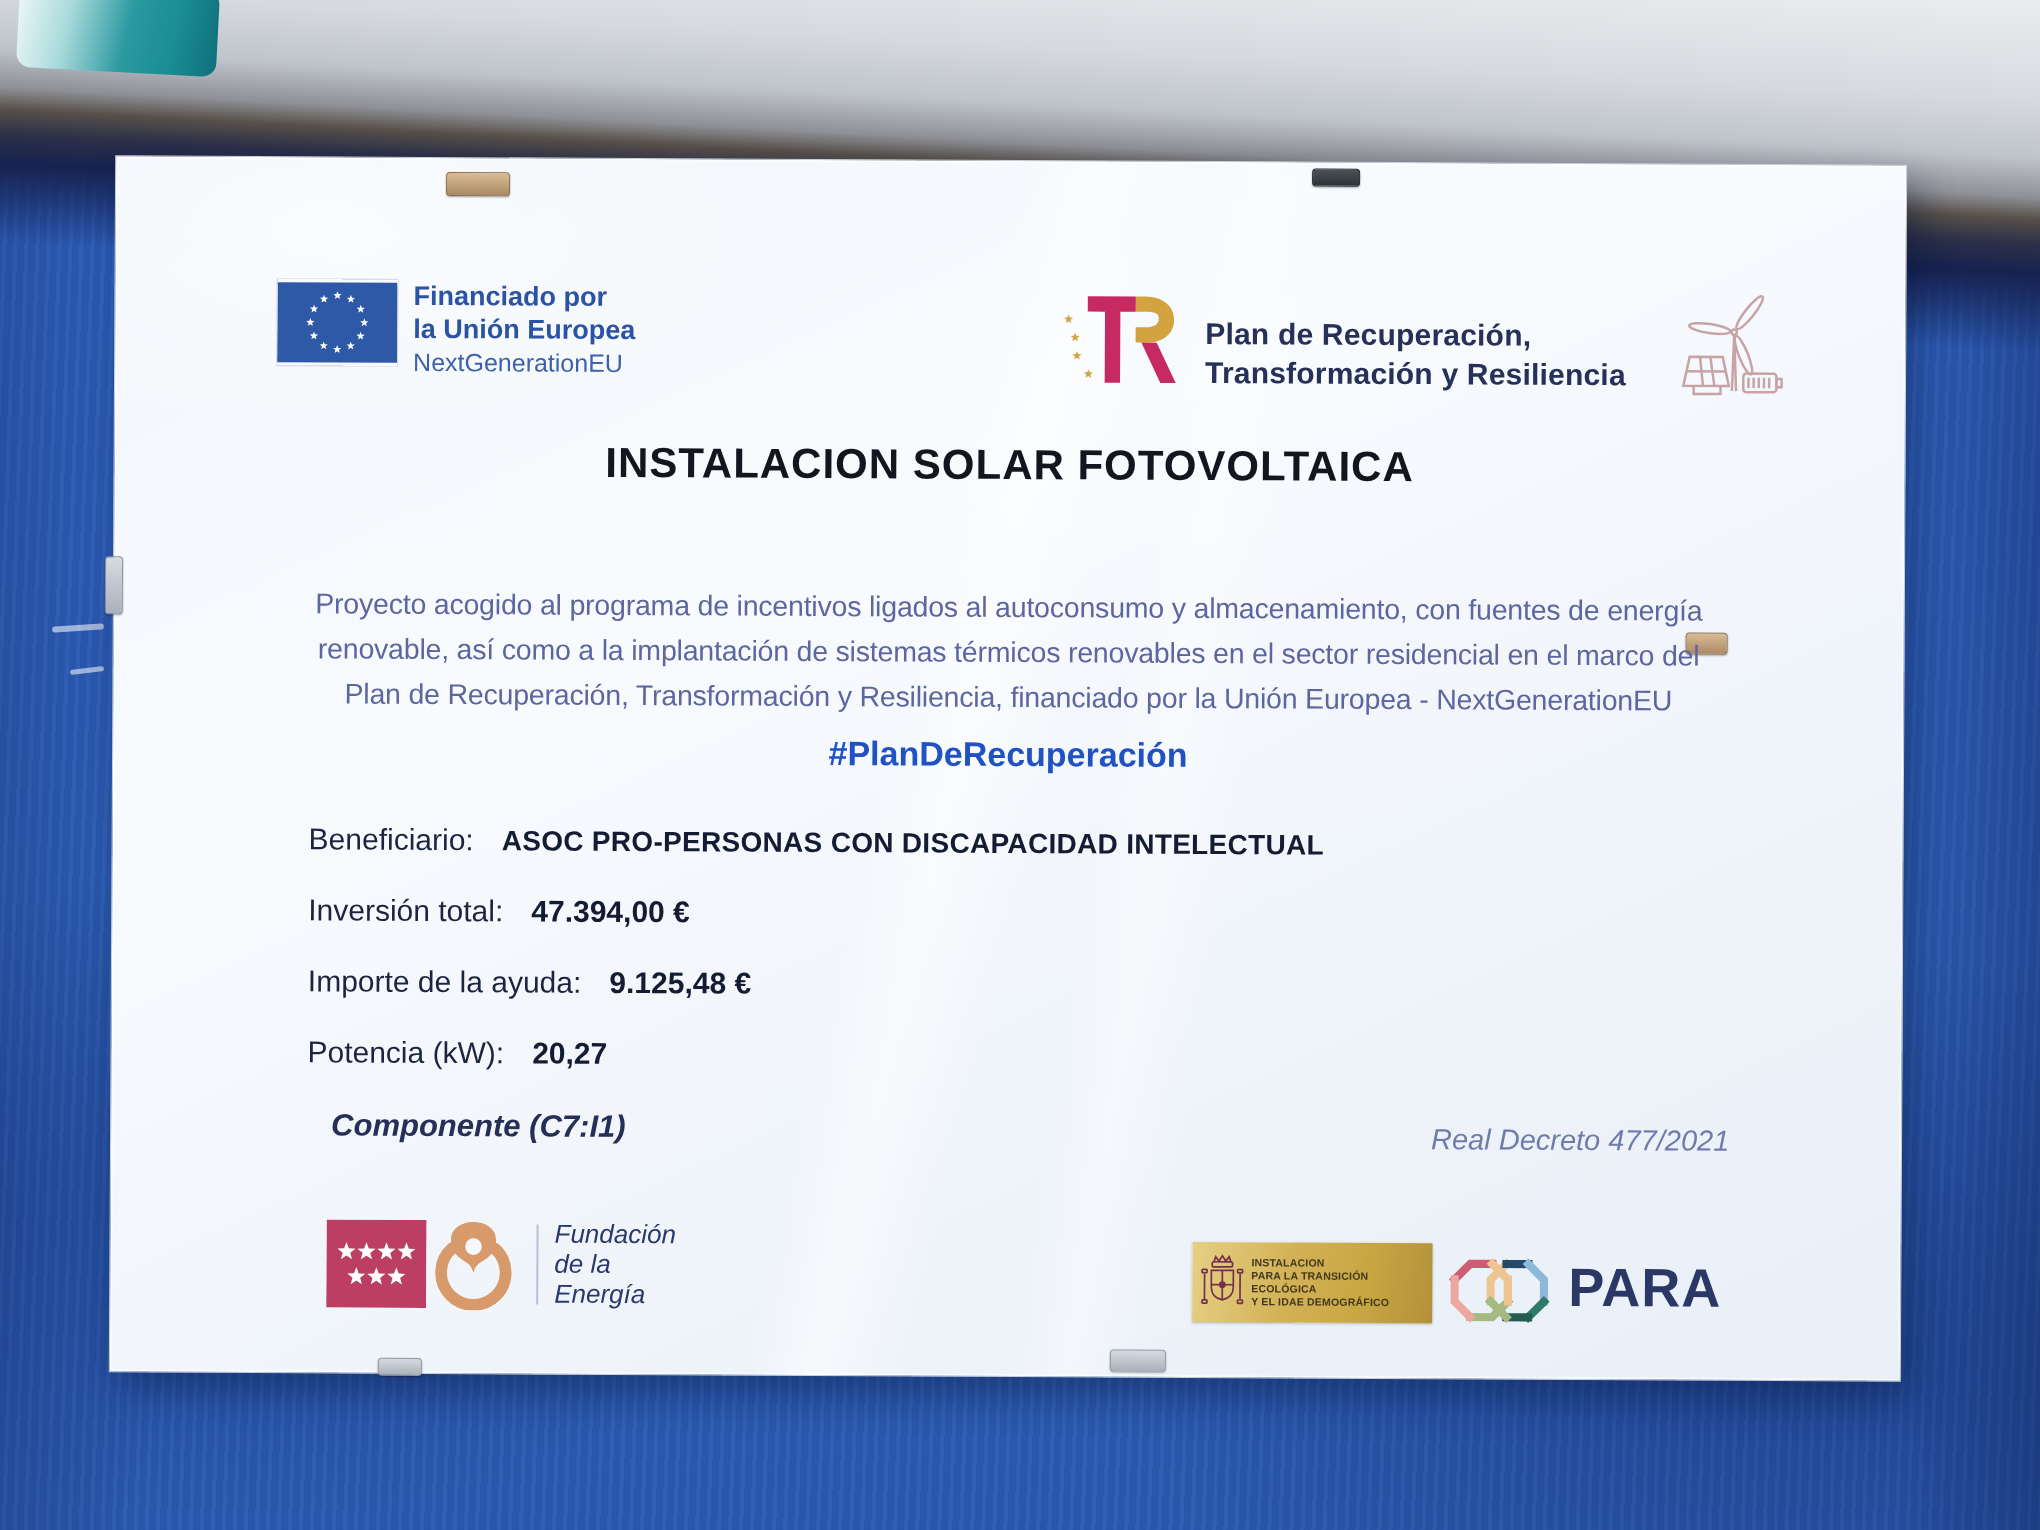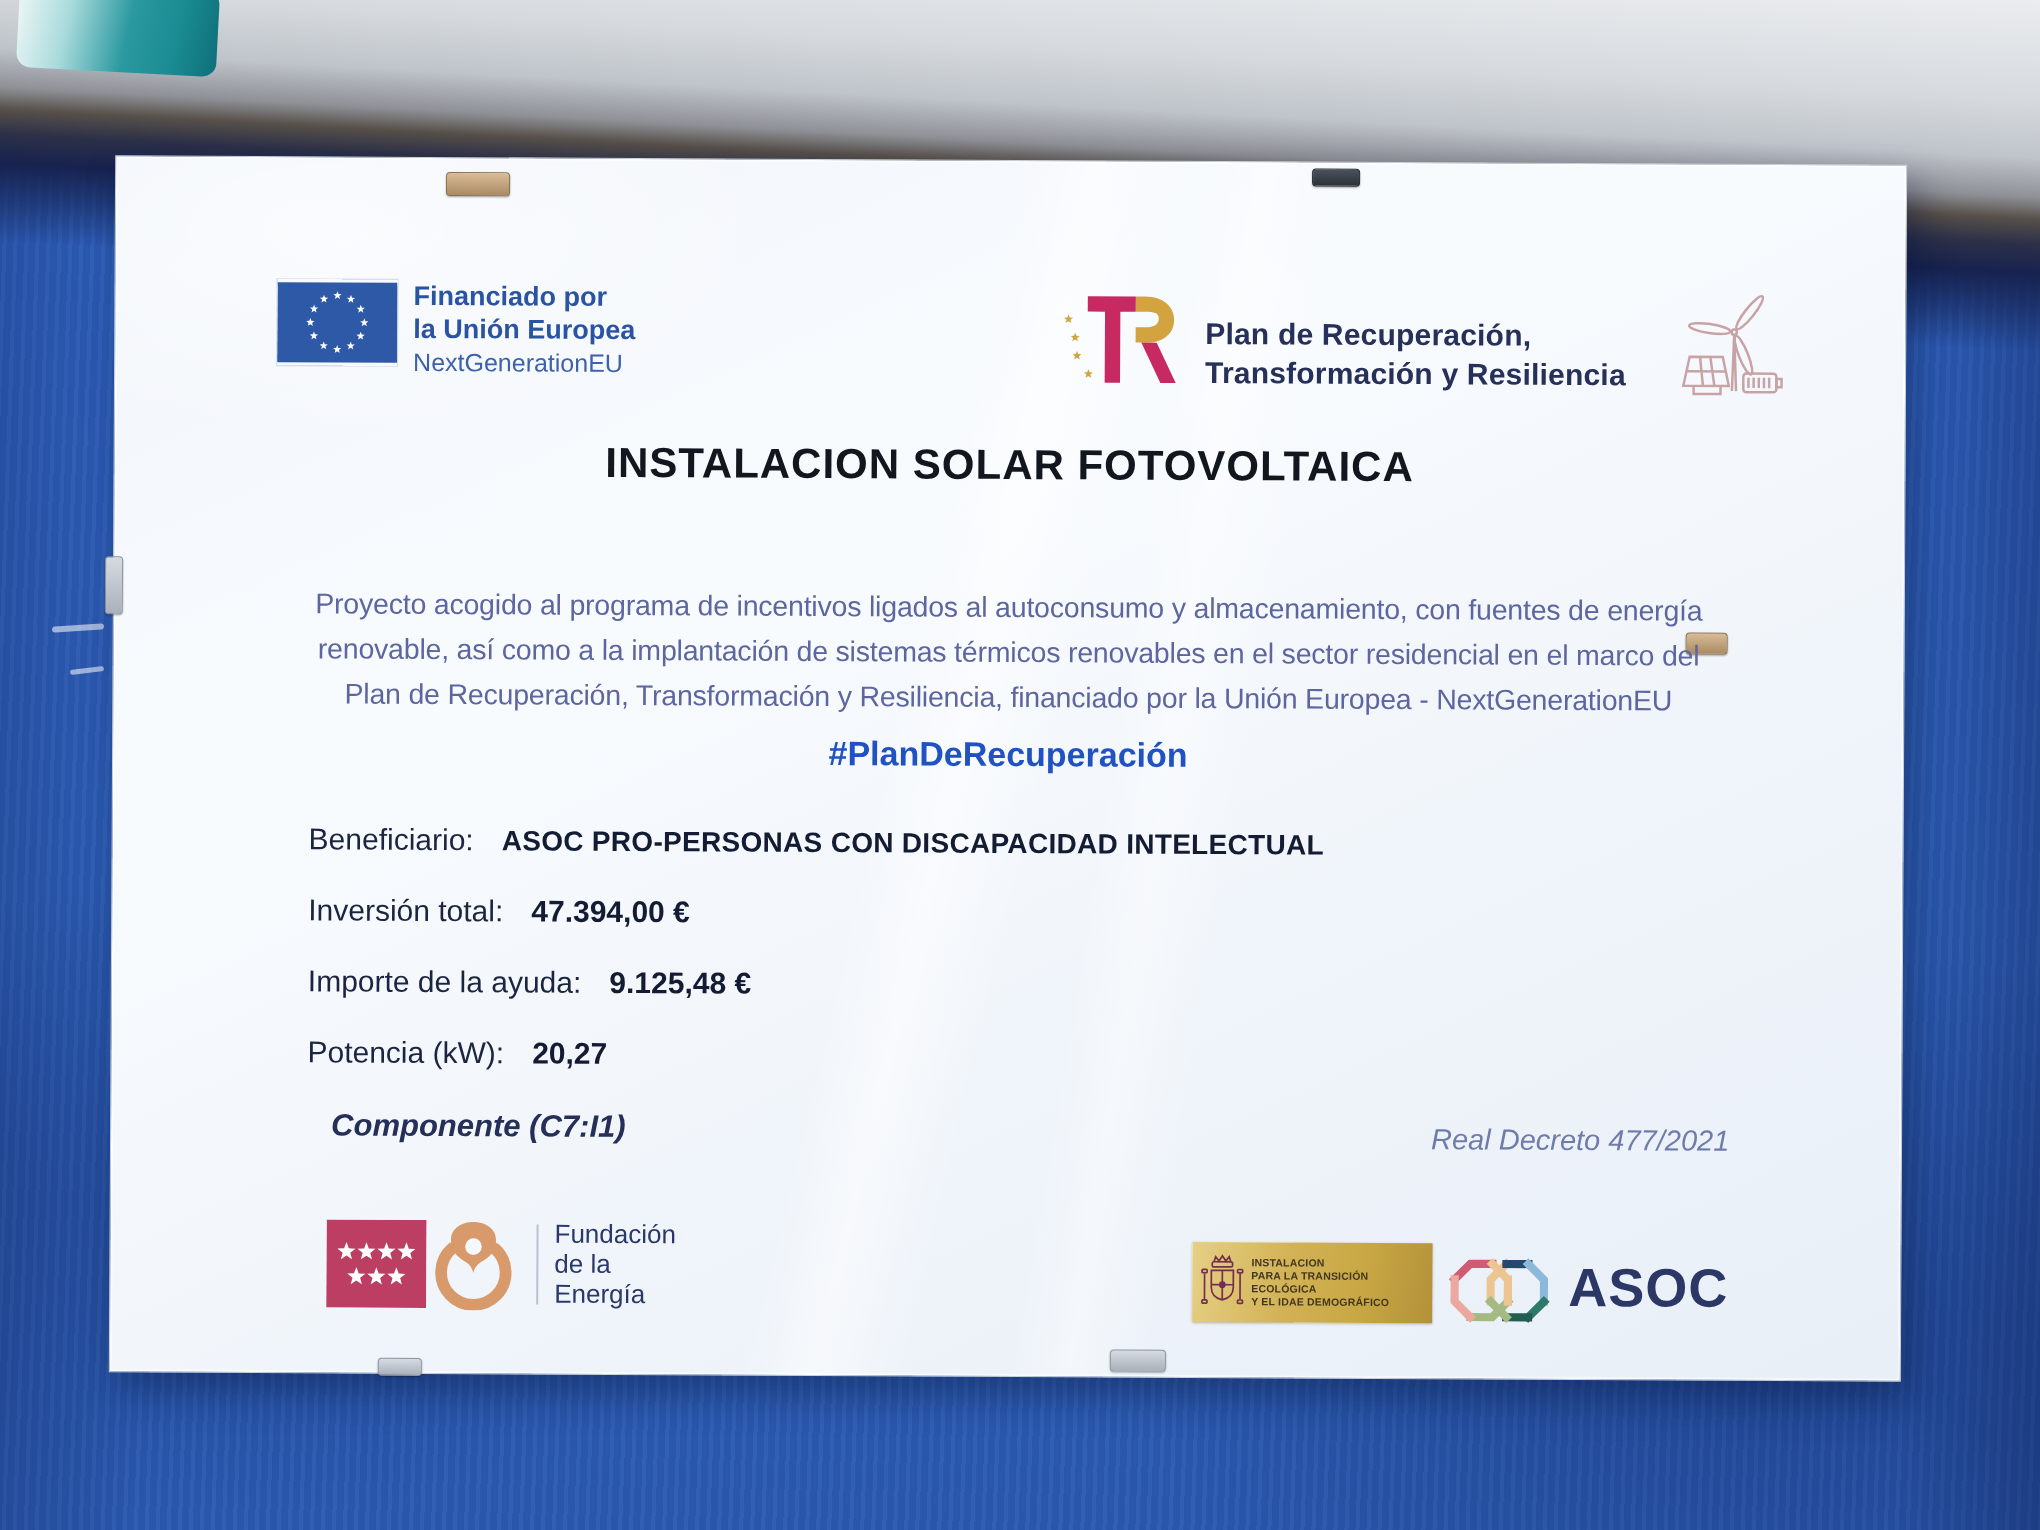--- a/index.html
+++ b/index.html
@@ -73,21 +73,21 @@
   .dvalue.caps{font-size:28px;letter-spacing:.3px;}
   .componente{position:absolute;left:220px;top:950px;font-size:31px;font-weight:bold;
     font-style:italic;color:var(--componente-navy,#252f58);}
   .decreto{position:absolute;left:1320px;top:960px;font-size:29px;font-style:italic;
     color:var(--decreto-blue-gray,#6f7cab);}
   
   .madrid-flag{position:absolute;left:216px;top:1062px;width:100px;height:88px;display:block;}
   .fundacion-logo{position:absolute;left:318px;top:1058px;width:90px;height:94px;display:block;}
   .fund-divider{position:absolute;left:426px;top:1066px;width:2px;height:80px;background:#b9c0d6;}
   .fund-text{position:absolute;left:444px;top:1060px;font-size:26px;line-height:30px;
-    color:var(--fundacion-navy,#2a386b);}
+    color:var(--fundacion-navy,#2a386b);font-style:italic;}
   .ministerio{position:absolute;left:1082px;top:1080px;width:240px;height:80px;
     background:linear-gradient(100deg,#e6d085 0%,#d2b256 40%,var(--ministerio-gold,#c8a743) 70%,#b3913a 100%);
     display:flex;align-items:center;padding-left:8px;box-sizing:border-box;
     box-shadow:0 1px 3px rgba(60,45,10,.3);}
   .coa{width:44px;height:60px;flex:0 0 auto;}
   .min-text{margin-left:7px;font-size:10.5px;font-weight:bold;line-height:13px;
     color:#42371d;letter-spacing:.2px;}
   .idae-logo{position:absolute;left:1333px;top:1082px;width:112px;height:90px;display:block;}
   .idae-text{position:absolute;left:1458px;top:1092px;font-size:54px;font-weight:bold;
     letter-spacing:1px;color:var(--idae-navy,#2b3866);}
@@ -272,15 +272,15 @@
 
       <path class="seg-peach" d="M48.4,62.2 L48.4,37.8 L65.8,20.4"></path>
       <path class="seg-navy" d="M65.8,20.4 L90.2,20.4"></path>
       <path class="seg-lblue" d="M90.2,20.4 L107.6,37.8 L107.6,62.2"></path>
       <path class="seg-teal" d="M107.6,62.2 L90.2,79.6"></path>
       <path class="seg-dteal" d="M90.2,79.6 L65.8,79.6"></path>
       <path class="seg-green" d="M65.8,79.6 L48.4,62.2"></path>
 
       <path class="seg-peach" d="M67.6,37.8 L67.6,62.2"></path>
     </svg>
-    <div class="idae-text">ASOC</div>
+    <div class="idae-text">PARA</div>
   </div>
 </div>
 
 </body></html>

